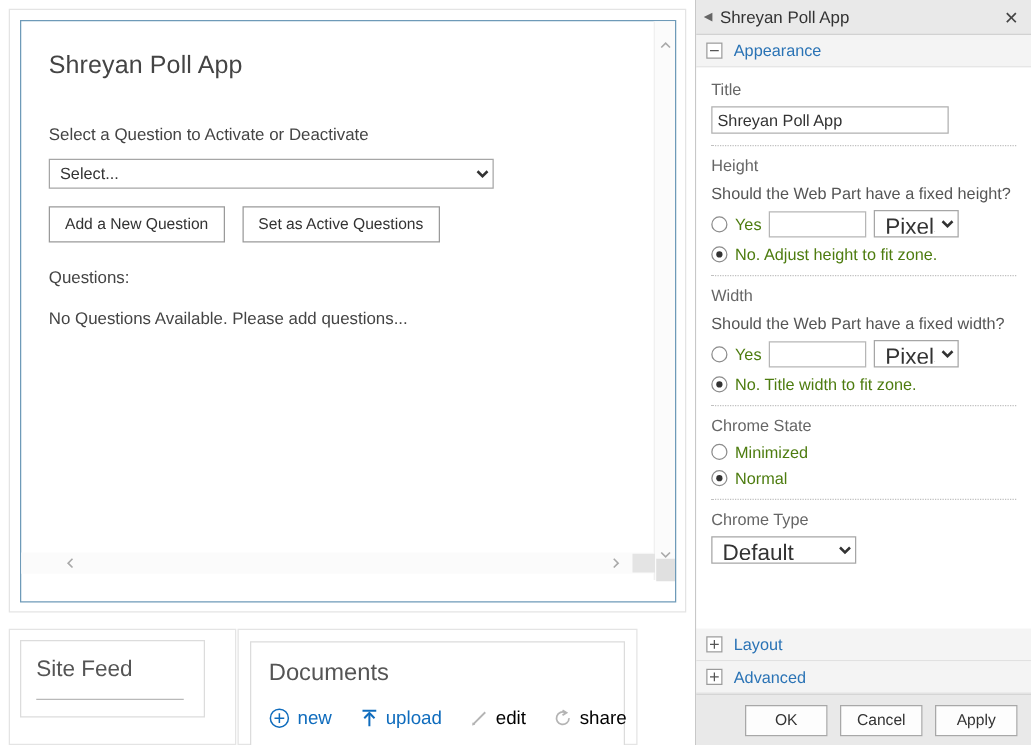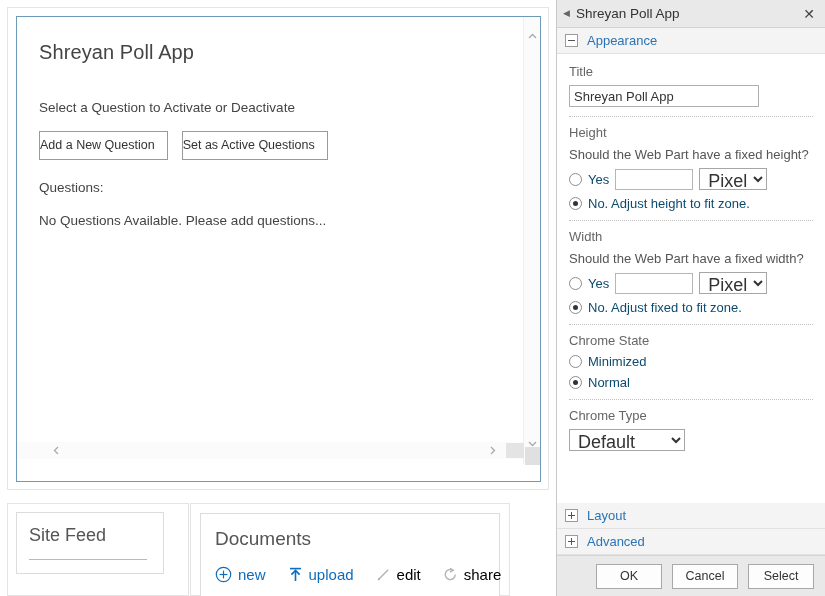--- a/index.html
+++ b/index.html
@@ -48,21 +48,21 @@
     font-size: 13px; color: #333;
     border: 1px solid #a6a6a6; background: #fff;
     padding: 1px 2px 2px 4px;
     border-radius: 0;
   }
   .btn-row { margin-top: 14px; display: flex; gap: 14px; }
   .plain-btn {
     font-family: "Liberation Sans", sans-serif;
     font-size: 12.5px; color: #333;
     background: #fff; border: 1px solid #9a9a9a;
-    padding: 6px 12px 7px 0; line-height: 14px;
+    padding: 6px 12px 7px 12px; line-height: 14px;
     border-radius: 0; cursor: pointer; white-space: nowrap;
   }
   .q-head { margin-top: 20px; font-size: 13.5px; color:#444; }
   .q-empty { margin-top: 18px; font-size: 13.5px; color:#444; }
 
   
   .vscroll {
     position: absolute; right: 0px; top: 0px; width: 17px; bottom: 17px;
     background: #fbfbfb; border-left: 1px solid #f0f0f0;
   }
@@ -191,21 +191,21 @@
   .radio-row { display: flex; align-items: center; gap: 6px; margin: 0 0 6px 0; }
   .radio {
     width: 13px; height: 13px; border-radius: 50%;
     border: 1px solid #8c8c8c; background: #fff; position: relative;
     flex: 0 0 13px; cursor: pointer;
   }
   .radio.on::after {
     content:""; position: absolute; left: 3px; top: 3px;
     width: 5px; height: 5px; border-radius: 50%; background: #333;
   }
-  .radio-row .rl { font-size: 13px; color: #0c4a6e; }
+  .radio-row .rl { font-size: 13px; color: #4d7c0f; }
   .num-input {
     width: 78px; height: 21px; border: 1px solid #b6b6b6; background: #fff;
     font-family:"Liberation Sans", sans-serif; font-size:12px; padding: 1px 3px;
     border-radius: 0;
   }
   select.unit, select.chrome {
     height: 22px; font-family:"Liberation Sans", sans-serif;
     font-size: 18px; color:#333; border:1px solid #a6a6a6; background:#fff;
     padding: 1px 2px 2px 4px; border-radius: 0;
   }
@@ -230,20 +230,23 @@
 <div id="app">
 
   <div class="page-area">
 
     <div class="wp-zone">
       <div class="wp-selected">
         <div class="wp-inner">
           <div class="wp-title">Shreyan Poll App</div>
           <div class="wp-body">
             <div class="field-label">Select a Question to Activate or Deactivate</div>
+            <select class="poll-select">
+              <option>Select...</option>
+            </select>
             <div class="btn-row">
               <button class="plain-btn">Add a New Question</button>
               <button class="plain-btn">Set as Active Questions</button>
             </div>
             <div class="q-head">Questions:</div>
             <div class="q-empty">No Questions Available. Please add questions...</div>
           </div>
         </div>
 
         <div class="vscroll">
@@ -378,21 +381,21 @@
       <div class="radio-row">
         <span class="radio"></span>
         <span class="rl">Yes</span>
         <input class="num-input" type="text" value="" style="">
         <select class="unit">
           <option>Pixels</option>
         </select>
       </div>
       <div class="radio-row">
         <span class="radio on"></span>
-        <span class="rl">No. Adjust fixed to fit zone.</span>
+        <span class="rl">No. Title width to fit zone.</span>
       </div>
 
       <div class="dotted-sep"></div>
 
       <div class="grp-label">Chrome State</div>
       <div class="radio-row">
         <span class="radio"></span>
         <span class="rl">Minimized</span>
       </div>
       <div class="radio-row">
@@ -415,18 +418,18 @@
     </div>
 
     <div class="section-head">
       <span class="expander plus"></span>
       <span class="label">Advanced</span>
     </div>
 
     <div class="pane-footer">
       <button class="pane-btn">OK</button>
       <button class="pane-btn">Cancel</button>
-      <button class="pane-btn">Select</button>
+      <button class="pane-btn">Apply</button>
     </div>
 
   </div>
 
 </div>
 
 </body></html>

